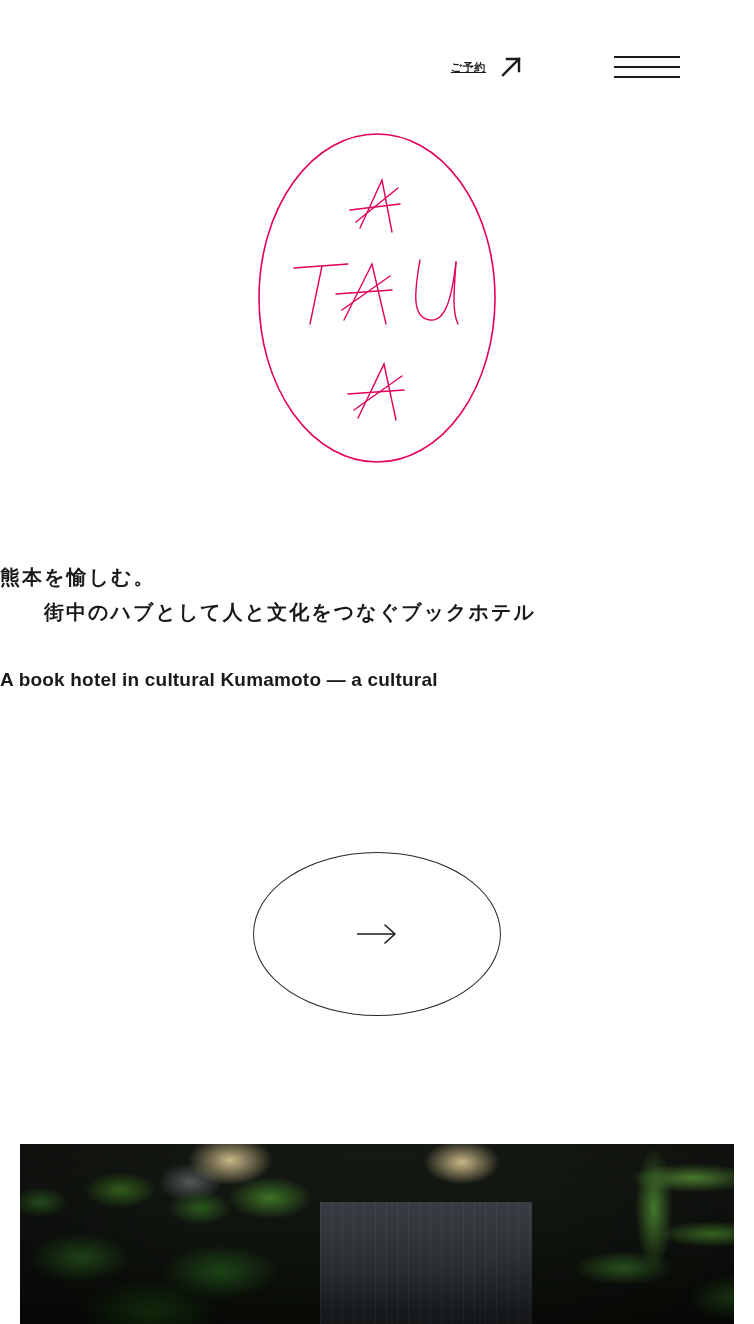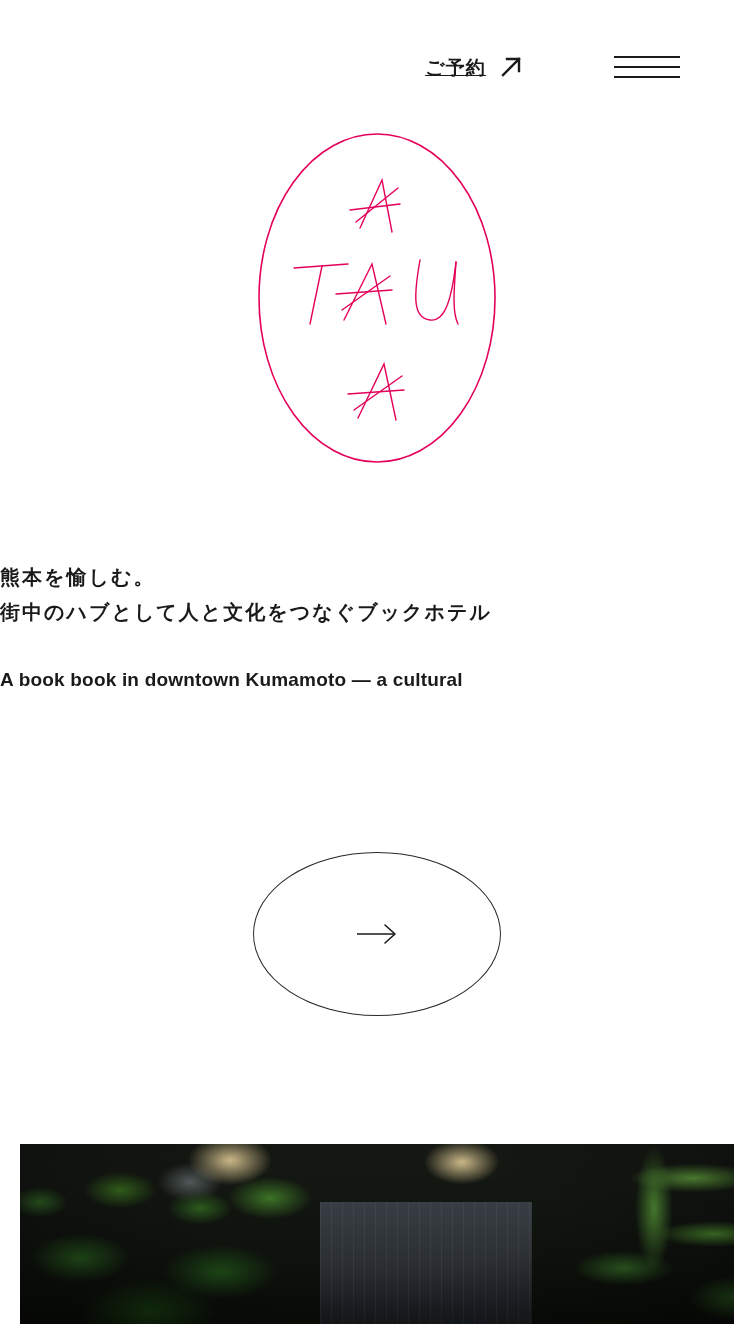--- a/index.html
+++ b/index.html
@@ -32,21 +32,21 @@
   .reserve-link {
     display: flex;
     align-items: center;
     gap: 14px;
     text-decoration: none;
     color: #1a1a1a;
     margin-right: 92px;
     margin-top: 4px;
   }
   .reserve-label {
-    font-size: 19px;
+    font-size: 11px;
     font-weight: 700;
     letter-spacing: 0.06em;
     line-height: 1;
     text-decoration: underline;
   }
   .arrow-ne {
     width: 22px;
     height: 22px;
     display: block;
   }
@@ -90,21 +90,21 @@
     text-align: left;
   }
   .tagline-ja {
     font-size: 20px;
     font-weight: 700;
     letter-spacing: 0.10em;
     line-height: 1.75;
     color: #1a1a1a;
     margin: 0;
   }
-  .tagline-ja .line2 { display: block; }
+  .tagline-ja .line2 { display: block; padding-left: 44px; }
   .tagline-en {
     margin: 34px 0 0 0;
     font-size: 19px;
     font-weight: 700;
     letter-spacing: 0.01em;
     line-height: 1.65;
     color: #1a1a1a;
   }
   .tagline-en .line2 { display: block; }
 
@@ -240,21 +240,21 @@
     </g>
   </svg>
 </div>
 
 <div class="tagline">
   <p class="tagline-ja">
     <span>熊本を愉しむ。</span>
     <span class="line2">街中のハブとして人と文化をつなぐブックホテル</span>
   </p>
   <p class="tagline-en">
-    <span>A book book in downtown Kumamoto — a cultural</span>
+    <span>A book hotel in cultural Kumamoto — a cultural</span>
   </p>
 </div>
 
 <button class="oval-button">
   <svg class="arrow-right" viewBox="0 0 44 26">
     <path d="M2 13 L40 13" stroke="#1a1a1a" stroke-width="1.6" fill="none"></path>
     <path d="M30 4 L40 13 L30 22" stroke="#1a1a1a" stroke-width="1.6" fill="none" stroke-linecap="round" stroke-linejoin="round"></path>
   </svg>
 </button>
 

